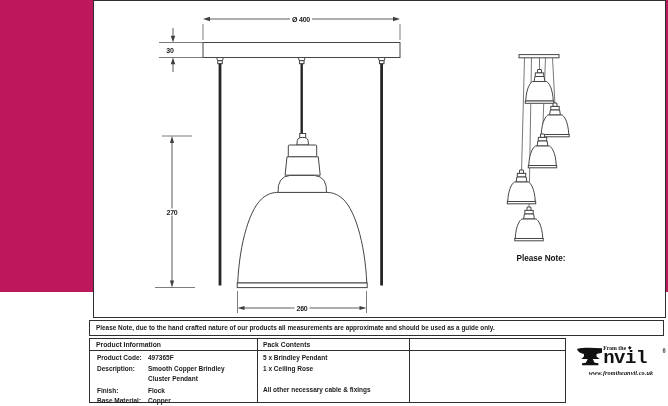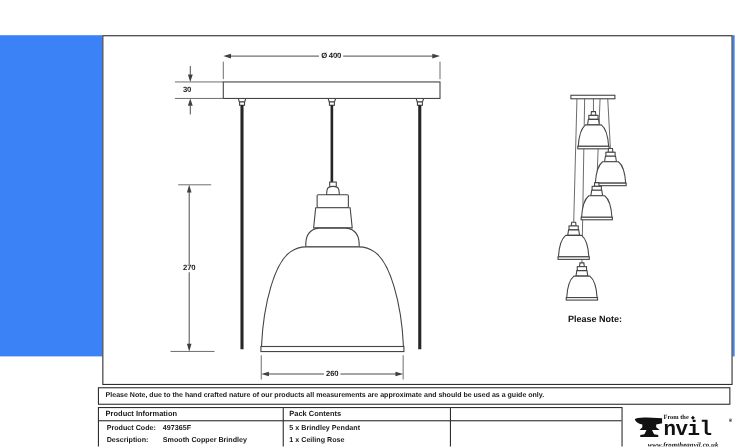--- a/index.html
+++ b/index.html
@@ -1,18 +1,18 @@
 <!DOCTYPE html>
 <html><head>
 <meta charset="utf-8">
 <style>
   * { margin:0; padding:0; box-sizing:border-box; }
   html,body { width:668px; height:406px; background:#ffffff; overflow:hidden;
               font-family:"Liberation Sans", sans-serif; color:#1a1a1a; }
-  .page { position:relative; width:668px; height:292px; background:#3b82f6;margin-top:32px; }
+  .page { position:relative; width:668px; height:292px; background:#be185d; }
 
   
   .frame { position:absolute; left:93px; top:0; width:573px; height:318px;
            border:1px solid #2f2f2f; background:#fff; }
 
   svg.drawing { position:absolute; left:0; top:0; }
   .part { fill:#ffffff; stroke:#454545; stroke-width:1; }
   .dimline { stroke:#4a4a4a; stroke-width:0.9; fill:none; }
   .extline { stroke:#5a5a5a; stroke-width:0.8; fill:none; }
   .arrow { fill:#3f3f3f; stroke:none; }

